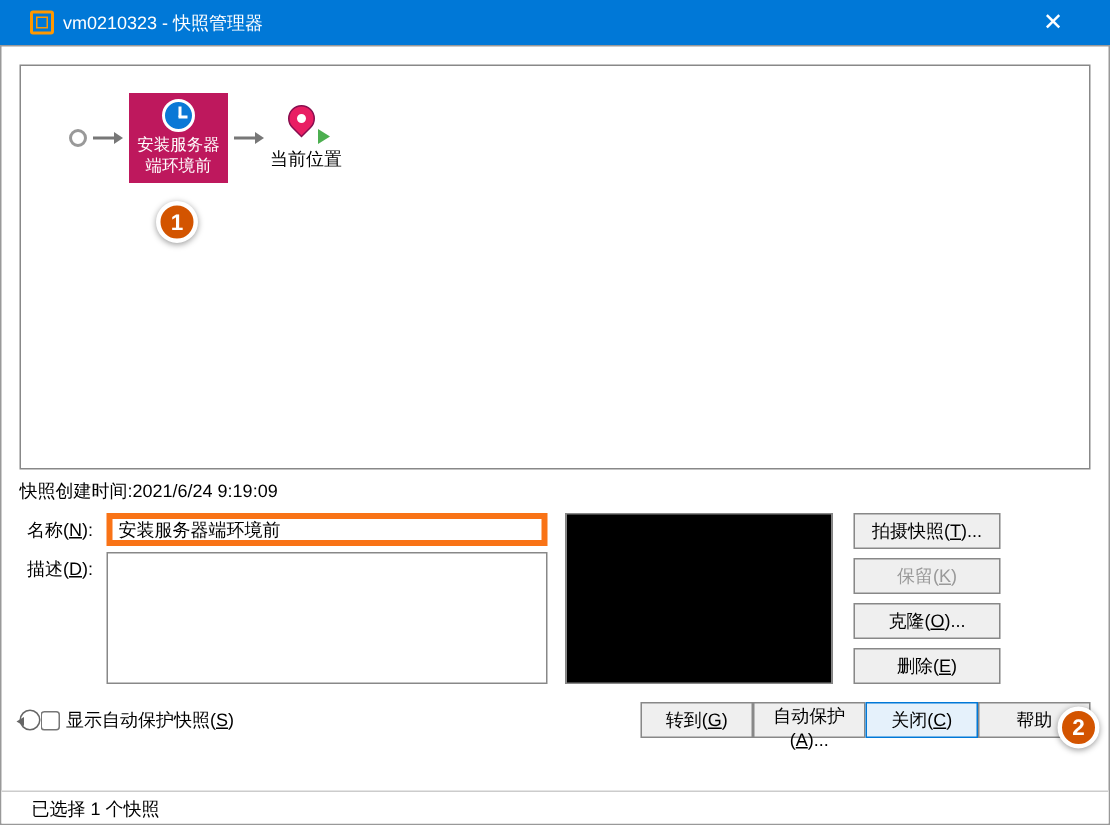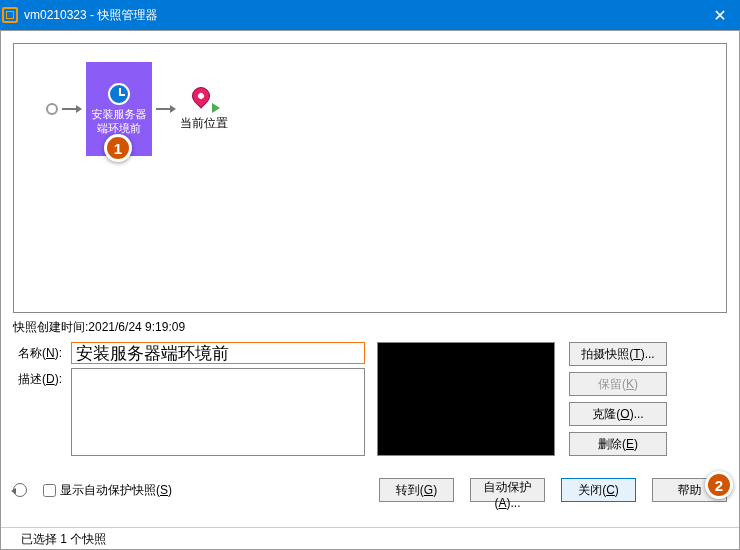--- a/index.html
+++ b/index.html
@@ -1,49 +1,49 @@
 <!DOCTYPE html>
 <html><head>
 <meta charset="utf-8">
 <style>
 * { box-sizing: border-box; margin: 0; padding: 0; }
 body { font-family: "Microsoft YaHei", sans-serif; font-size: 12px; background: #fff; width: 740px; height: 550px; overflow: hidden; position: relative; }
-.titlebar { background: #0078d7; color: #fff; height: 30px; display: flex; align-items: center; padding: 0 2px; }
+.titlebar { background: #0078d7; color: #fff; height: 30px; display: flex; align-items: center; padding: 0 20px; }
 .titlebar .logo { width: 16px; height: 16px; border: 2px solid #ff9800; border-radius: 2px; margin-right: 6px; position: relative; }
 .titlebar .logo::after { content: ""; position: absolute; top: 2px; left: 2px; right: 2px; bottom: 2px; border: 1px solid #ff9800; }
 .titlebar .closebtn { margin-left: auto; font-size: 16px; width: 36px; text-align: center; cursor: pointer; }
 .frameouter { border: 1px solid #999; position: absolute; top: 30px; left: 0; right: 0; bottom: 0; }
 .content { padding: 12px; }
 .tree-area { border: 1px solid #888; height: 270px; padding: 10px; position: relative; background: #fff; }
 .nodeflow { position: absolute; left: 32px; top: 18px; display: flex; align-items: center; }
 .startdot { width: 12px; height: 12px; border: 2px solid #999; background: #fff; border-radius: 50%; }
 .arrow { display: flex; align-items: center; margin: 0 4px; }
 .arrow .line { width: 14px; height: 2px; background: #777; }
 .arrow .head { width: 0; height: 0; border-left: 6px solid #777; border-top: 4px solid transparent; border-bottom: 4px solid transparent; }
-.snapcard { background: #8b5cf6; color: #fff; width: 66px; text-align: center; padding: 21px 2px; font-size: 11px; line-height: 14px; }
+.snapcard { background: #be185d; color: #fff; width: 66px; text-align: center; padding: 4px 2px; font-size: 11px; line-height: 14px; }
 .snapcard .circle { width: 22px; height: 22px; border: 2px solid #fff; border-radius: 50%; margin: 0 auto 2px auto; position: relative; background: #0a78d6; }
 .snapcard .circle::before { content: ""; position: absolute; top: 3px; left: 9px; width: 2px; height: 7px; background: #fff; }
 .snapcard .circle::after { content: ""; position: absolute; top: 9px; left: 9px; width: 6px; height: 2px; background: #fff; }
 .current-node { text-align: center; font-size: 12px; font-family: Liberation Serif, serif; }
 .pin { width: 24px; height: 24px; margin: 0 auto 4px auto; position: relative; }
 .pin .head2 { width: 18px; height: 18px; background: #e91e63; border: 1px solid #880e4f; border-radius: 50% 50% 50% 0; transform: rotate(-45deg); position: relative; }
 .pin .head2::after { content: ""; position: absolute; top: 5px; left: 5px; width: 6px; height: 6px; border-radius: 50%; background: #fff; }
 .pin .play { position: absolute; right: -4px; bottom: -2px; width: 0; height: 0; border-left: 8px solid #4caf50; border-top: 5px solid transparent; border-bottom: 5px solid transparent; }
 .callout { position: absolute; width: 28px; height: 28px; border-radius: 50%; background: #d35400; border: 3px solid #fff; color: #fff; font-weight: bold; font-size: 15px; display: flex; align-items: center; justify-content: center; box-shadow: 0 1px 4px rgba(0,0,0,0.4); }
 .infoline { margin-top: 6px; }
 .form-area { display: flex; margin-top: 6px; }
 .form-left { display: grid; grid-template-columns: 54px 1fr; column-gap: 4px; row-gap: 4px; align-items: start; flex: 0 0 352px; }
 .form-left label { text-align: center; padding-top: 3px; }
-.form-left input[type=text] { width: 100%; height: 22px; border: 1px solid #f97316; padding: 0 4px; font-family: Liberation Mono, monospace; font-size: 17px; }
+.form-left input[type=text] { width: 100%; height: 22px; border: 4px solid #f97316; padding: 0 4px; font-family: Liberation Mono, monospace; font-size: 12px; }
 .form-left textarea { width: 100%; height: 88px; border: 1px solid #888; resize: none; font-family: inherit; font-size: 12px; padding: 2px 4px; }
 .preview { width: 178px; height: 114px; background: #000; border: 1px solid #888; margin-left: 12px; }
 .right-buttons { display: flex; flex-direction: column; gap: 6px; margin-left: 14px; width: 98px; }
 .right-buttons button { height: 24px; font-family: inherit; font-size: 12px; background: #efefef; border: 1px solid #888; cursor: pointer; }
 .right-buttons button:disabled { color: #999; }
-.bottom-row { display: flex; align-items: center; margin-top: 22px; gap: 16px; }
+.bottom-row { display: flex; align-items: center; margin-top: 12px; gap: 0; }
 .bottom-row .spacer { flex: 1; }
 .bottom-row button { width: 75px; height: 24px; font-family: inherit; font-size: 12px; background: #efefef; border: 1px solid #888; cursor: pointer; }
 .bottom-row button.primary { border: 1px solid #0078d7; background: #e5f1fb; }
 .chk { display: flex; align-items: center; gap: 4px; }
 .restoreicon { width: 14px; height: 14px; border: 1.5px solid #666; border-radius: 50%; position: relative; }
 .restoreicon::after { content: ""; position: absolute; left: -3px; top: 4px; width: 0; height: 0; border-right: 5px solid #666; border-top: 3px solid transparent; border-bottom: 3px solid transparent; }
 .statusbar { position: absolute; left: 0; right: 0; bottom: 0; height: 22px; border-top: 1px solid #ccc; padding: 3px 20px; font-size: 12px; background: #fff; }
 u { text-decoration: underline; }
 </style>
 </head>

